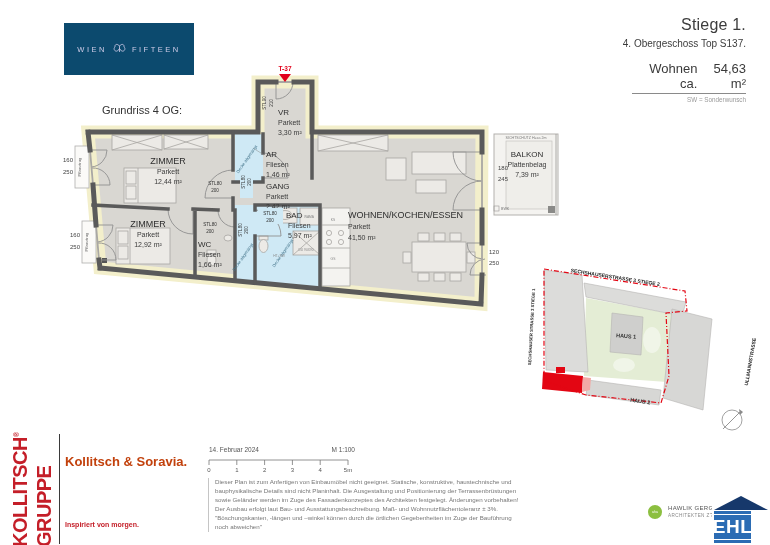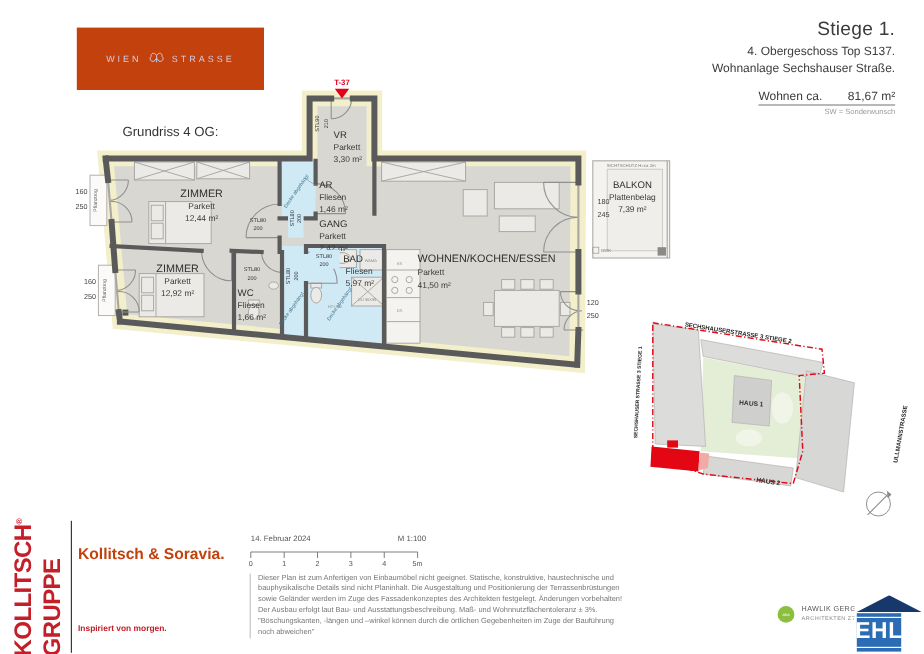--- a/index.html
+++ b/index.html
@@ -1,28 +1,28 @@
 <!DOCTYPE html>
 <html><head>
 <meta charset="utf-8">
 <style>
   html,body{margin:0;padding:0;}
   body{width:770px;height:545px;position:relative;background:#ffffff;
        font-family:"Liberation Sans",sans-serif;overflow:hidden;}
   svg text{font-family:"Liberation Sans",sans-serif;}
 
   
-  .brand-box{position:absolute;left:64px;top:23px;width:156px;height:52px;
-    background:#c2410c;display:flex;align-items:center;justify-content:center;gap:5px;}
+  .brand-box{position:absolute;left:64px;top:23px;width:130px;height:52px;
+    background:#0c4a6e;display:flex;align-items:center;justify-content:center;gap:5px;}
   .brand-box span{color:#cfccе8;color:#cfcce8;font-size:7.5px;letter-spacing:2.5px;}
   .hdr{position:absolute;right:24px;top:16px;width:270px;text-align:right;color:#3c3c3c;}
   .hdr-title{font-size:16px;font-weight:normal;letter-spacing:.2px;}
   .hdr-sub{font-size:10px;margin-top:3px;line-height:1.35;}
   .hdr-table{width:114px;margin-left:auto;margin-top:9px;}
-  .hdr-row{display:flex;justify-content:space-between;font-size:10px;color:#3a3a3a;
+  .hdr-row{display:flex;justify-content:space-between;font-size:13px;color:#3a3a3a;
     border-bottom:1px solid #8a8a8a;padding:1.5px 0;}
   .hdr-note{font-size:6.3px;color:#9a9a9a;margin-top:2px;}
 
   .plan-caption{position:absolute;left:102px;top:104px;font-size:11px;color:#333;}
 
   
   .t-rn {font-size:9px;fill:#2e2e2e;}
   .t-rn2{font-size:8px;fill:#2e2e2e;}
   .t-rs {font-size:7px;fill:#3a3a3a;}
   .t-dim{font-size:6px;fill:#444;}
@@ -61,33 +61,32 @@
     font-size:19px;letter-spacing:.5px;line-height:24px;}
 </style>
 </head>
 <body>
 
 <div class="brand-box">
   <span>WIEN</span>
   <svg width="15" height="13" viewBox="0 0 15 13">
     <path d="M7.5,3 C5.5,0.5 2.5,1 3,4 C1,5.5 2.5,9 5.5,8 L7.5,5.5 L9.5,8 C12.5,9 14,5.5 12,4 C12.5,1 9.5,0.5 7.5,3 Z M7.5,3 L7.5,9" fill="none" stroke="#cfcce8" stroke-width="0.8"></path>
   </svg>
-  <span>STRASSE</span>
+  <span>FIFTEEN</span>
 </div>
 
 <div class="hdr">
   <div class="hdr-title">Stiege 1.</div>
   <div class="hdr-sub">
     <div>4. Obergeschoss Top S137.</div>
-    <div>Wohnanlage Sechshauser Straße.</div>
   </div>
   <div class="hdr-table">
     <div class="hdr-row">
       <span>Wohnen ca.</span>
-      <span>81,67 m²</span>
+      <span>54,63 m²</span>
     </div>
     <div class="hdr-note">SW = Sonderwunsch</div>
   </div>
 </div>
 
 <div class="plan-caption">Grundriss 4 OG:</div>
 
 <svg style="position:absolute;left:60px;top:58px;" width="515" height="266" viewBox="0 0 515 266">
 
   <polygon points="28,74 198,74 198,24 252,24 252,74 422,74 421,246 40,210" fill="#d9d7d2" stroke="#f3efcb" stroke-width="13" stroke-linejoin="miter"></polygon>

